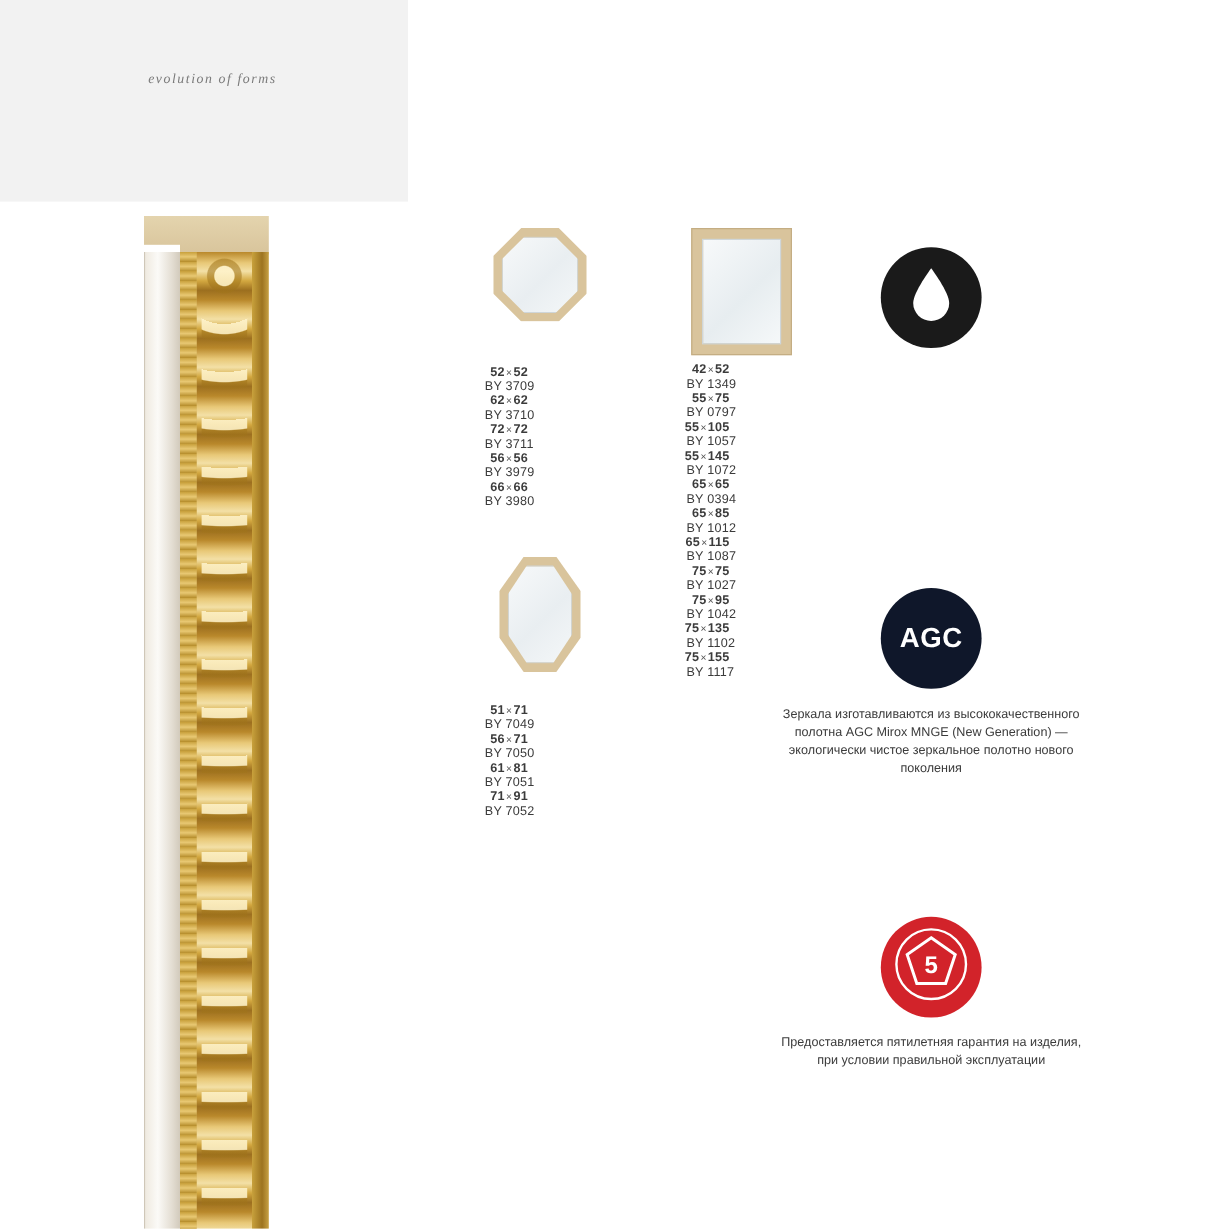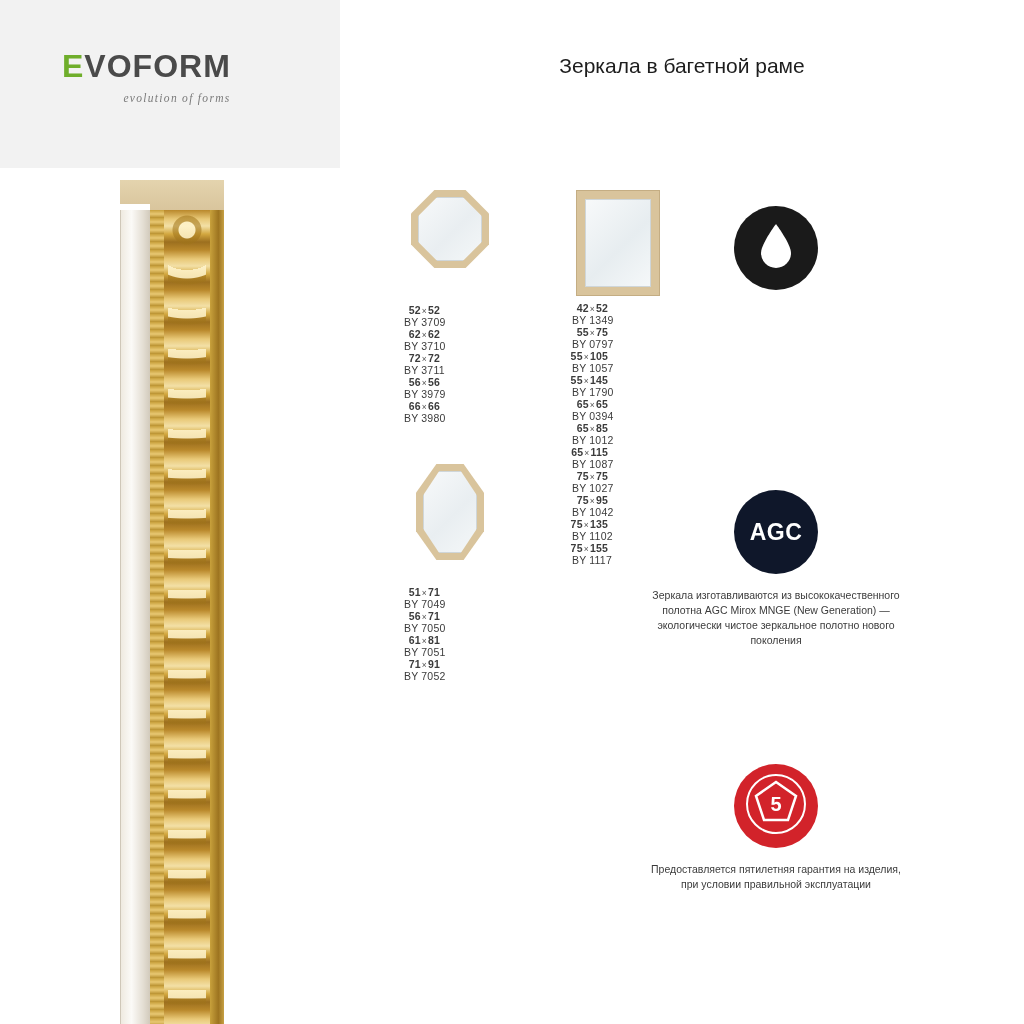--- a/index.html
+++ b/index.html
@@ -250,26 +250,24 @@
     line-height: 15px;
     color: #3b3b3b;
   }
 </style>
 </head>
 <body>
 
 <div class="header">
   <div class="header-left">
     <div class="logo-block">
-      <div class="logo-word"><span class="e">E</span><span class="rest">VOFORM</span></div>
       <div class="logo-tagline">evolution of forms</div>
     </div>
   </div>
   <div class="header-title">
-    <span>Зеркала в багетной раме</span>
   </div>
 </div>
 
 <div class="moulding">
   <div class="m-top-inner"></div>
   <div class="m-notch"></div>
   <div class="m-body">
     <div class="m-flat"></div>
     <div class="m-bead"></div>
     <div class="m-orn"></div>
@@ -352,21 +350,21 @@
     <div class="size-row">
       <span class="size-dim"><span>55</span><span class="x">×</span><span>75</span></span>
       <span class="size-code">BY 0797</span>
     </div>
     <div class="size-row">
       <span class="size-dim"><span>55</span><span class="x">×</span><span>105</span></span>
       <span class="size-code">BY 1057</span>
     </div>
     <div class="size-row">
       <span class="size-dim"><span>55</span><span class="x">×</span><span>145</span></span>
-      <span class="size-code">BY 1790</span>
+      <span class="size-code">BY 1072</span>
     </div>
     <div class="size-row">
       <span class="size-dim"><span>65</span><span class="x">×</span><span>65</span></span>
       <span class="size-code">BY 0394</span>
     </div>
     <div class="size-row">
       <span class="size-dim"><span>65</span><span class="x">×</span><span>85</span></span>
       <span class="size-code">BY 1012</span>
     </div>
     <div class="size-row">

